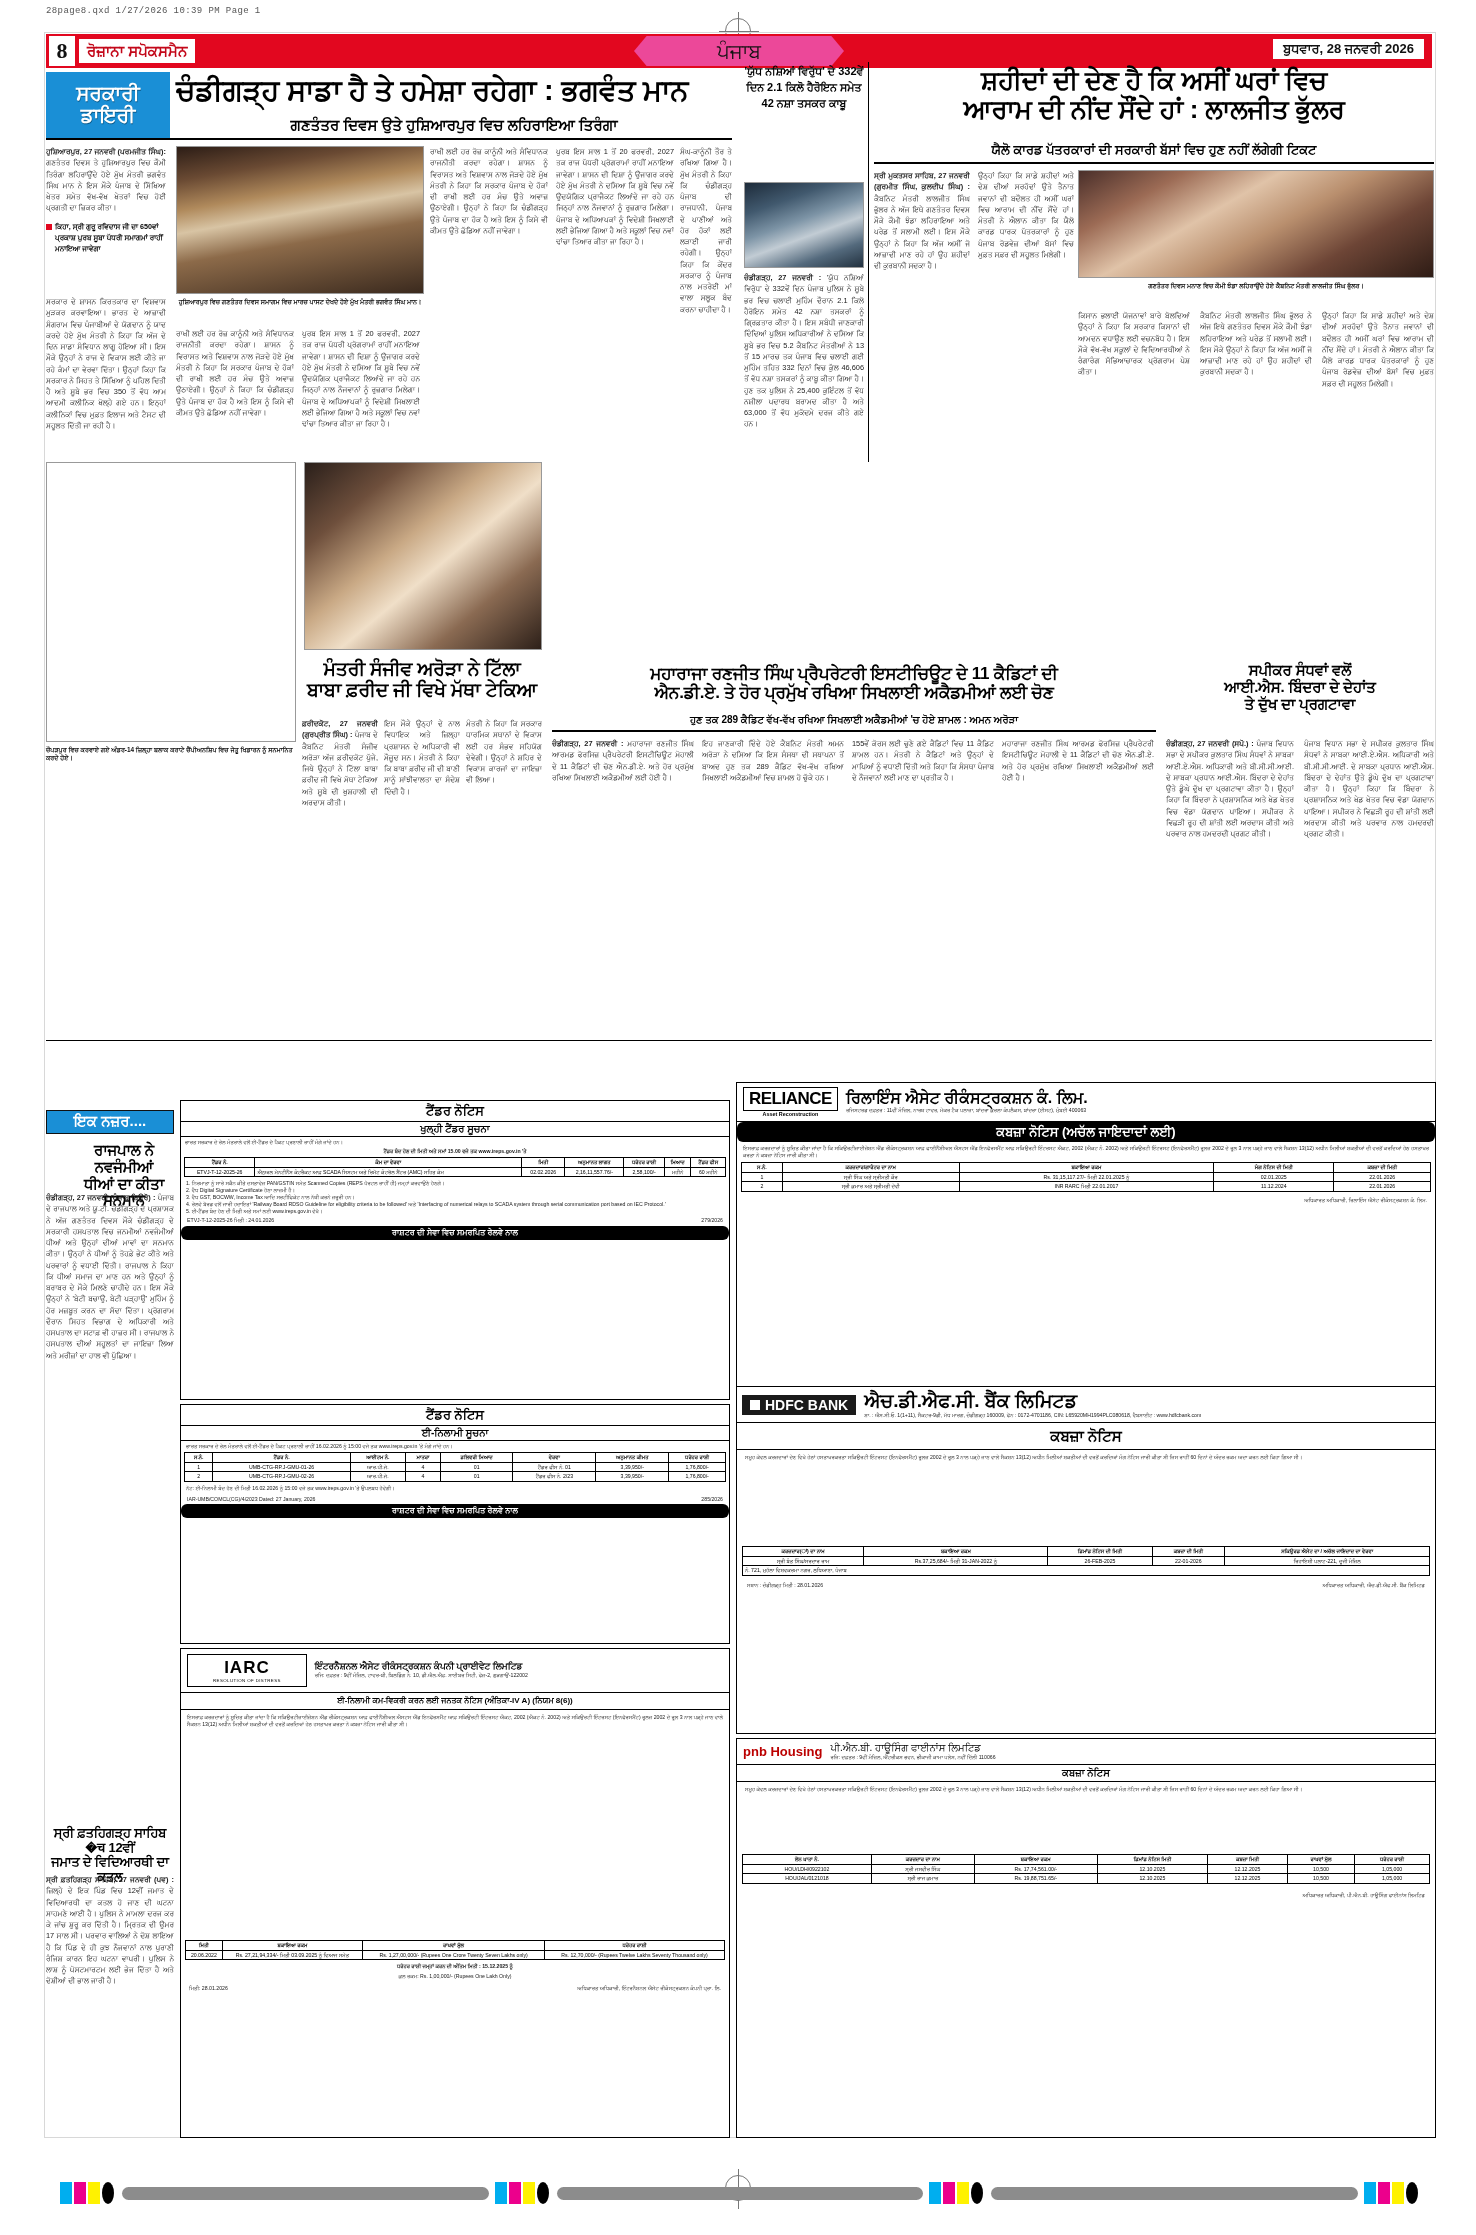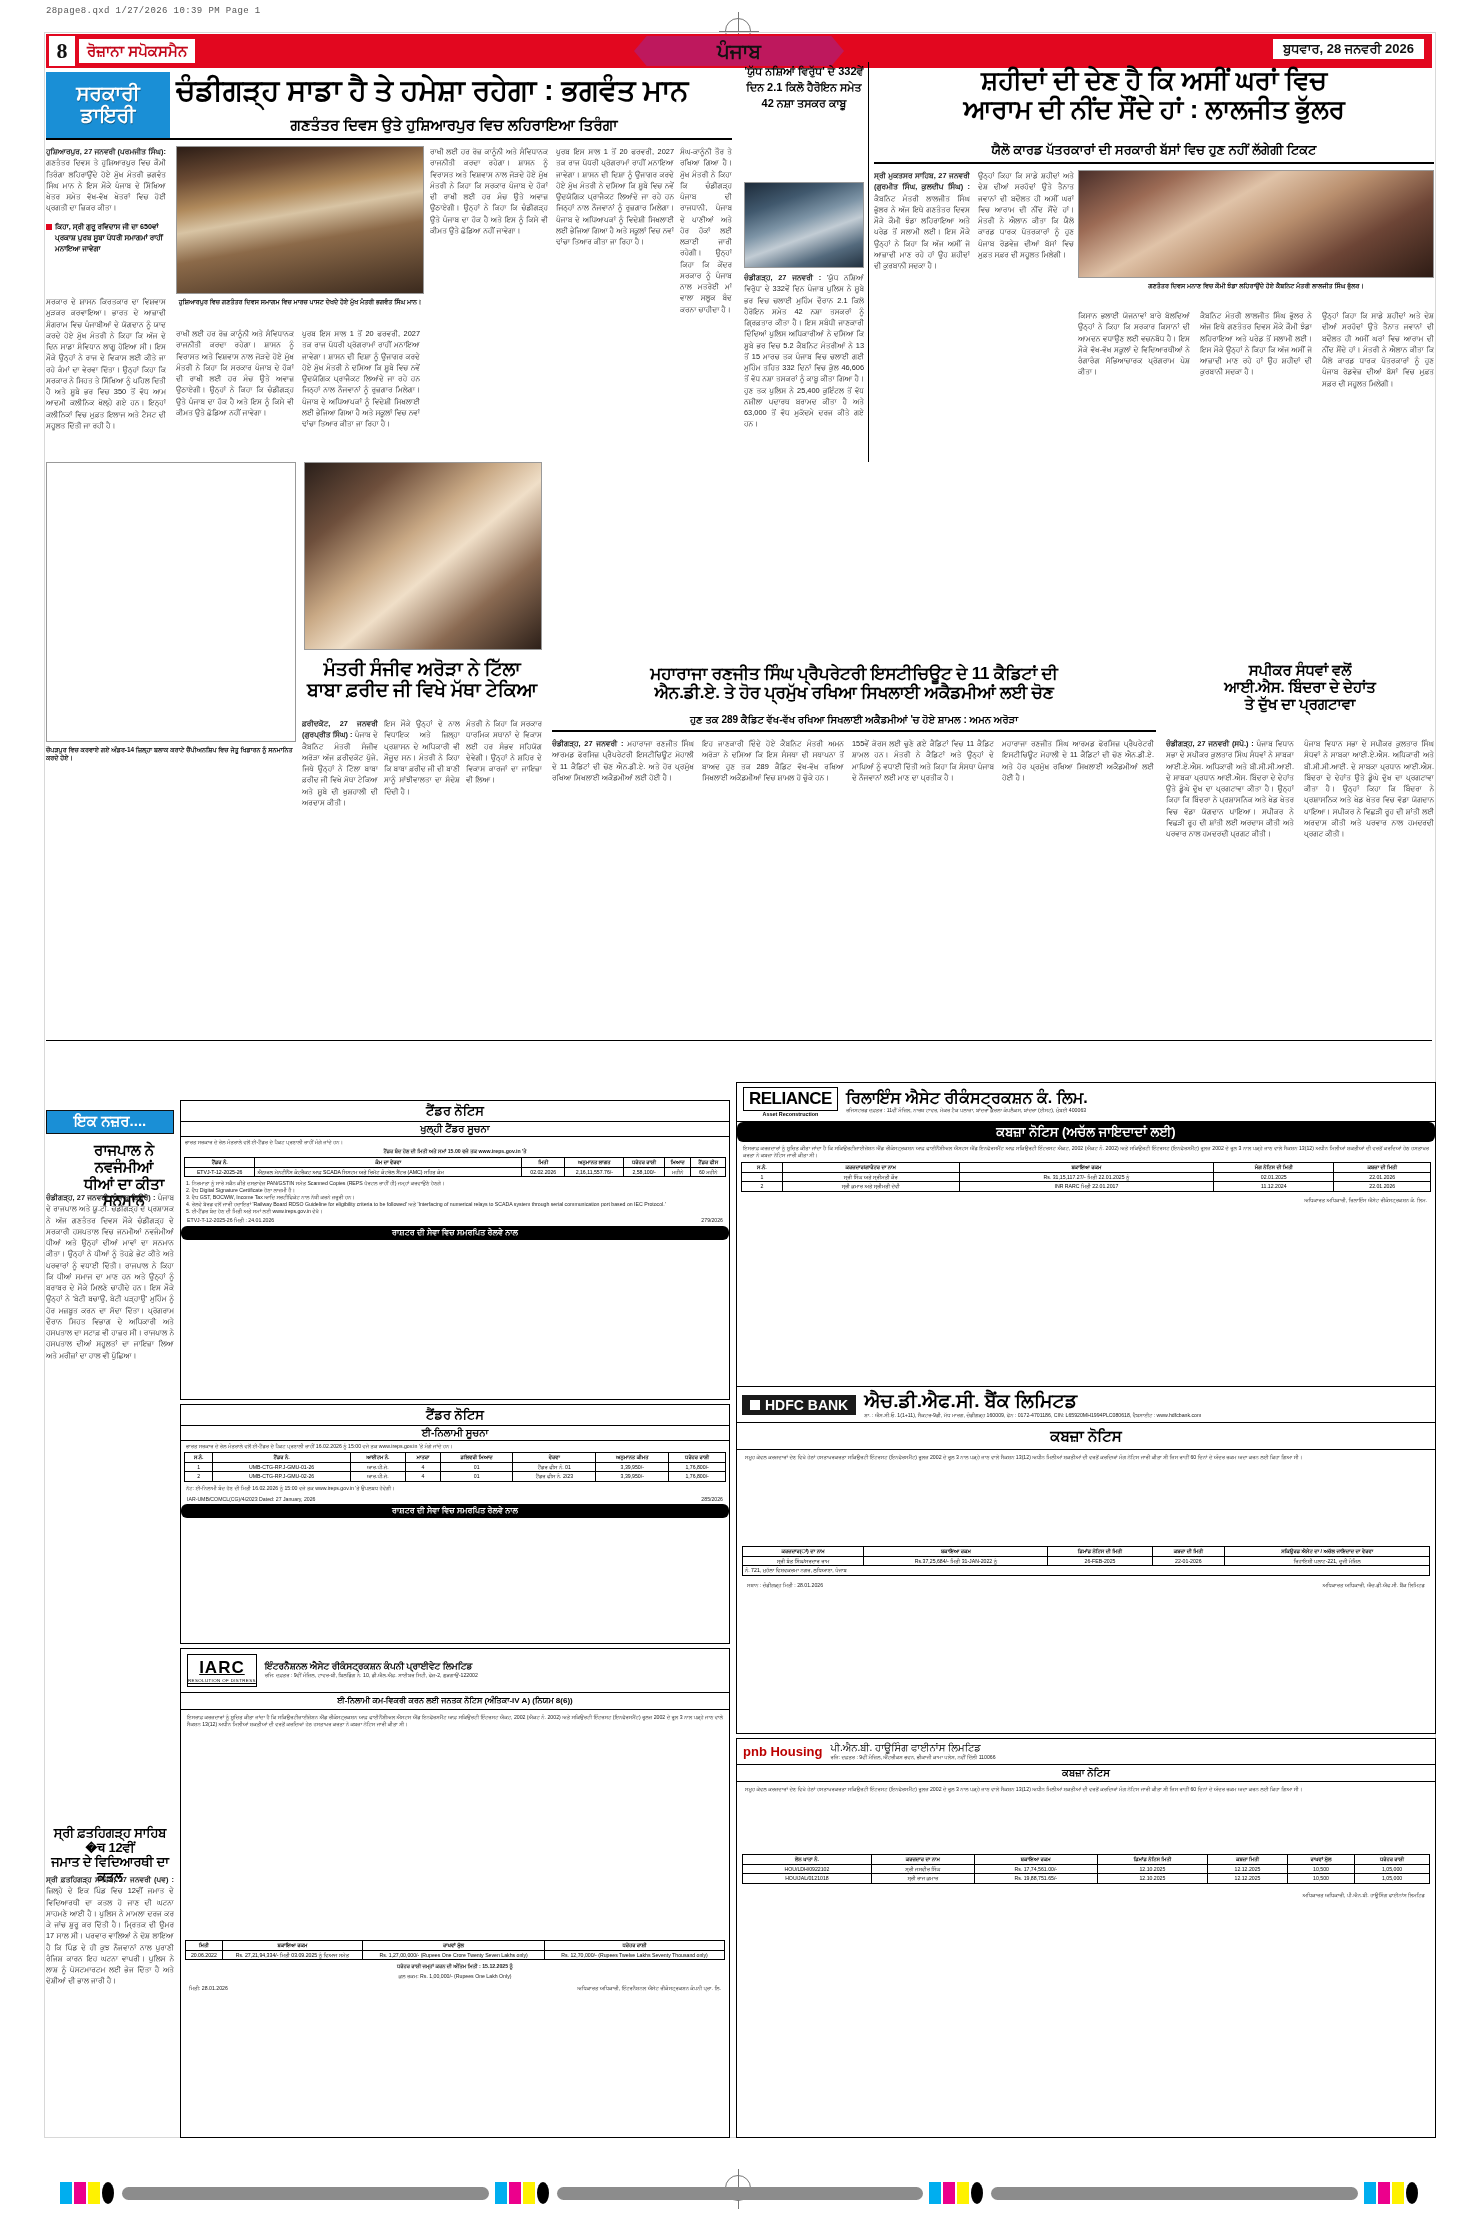--- a/index.html
+++ b/index.html
@@ -67,23 +67,23 @@
     font-size: 15px; font-weight: 700;
     color: #c3081a;
     height: 24px; line-height: 20px;
     white-space: nowrap;
   }
   .section-tab {
     position: absolute;
     left: 50%; transform: translateX(-50%);
     top: 2px;
     width: 210px; height: 30px;
-    background: #be185d;
+    background: #ec4899;
     display:flex; align-items:center; justify-content:center;
-    font-weight: 700; font-size: 20px; color:#111;
+    font-weight: 400; font-size: 20px; color:#111;
     clip-path: polygon(6% 0, 94% 0, 100% 50%, 94% 100%, 6% 100%, 0 50%);
   }
   .dateline {
     position: absolute;
     right: 8px; top: 5px;
     background:#fff;
     padding: 2px 10px;
     font-size: 13px; font-weight: 700; color:#111;
     white-space: nowrap;
   }
@@ -197,21 +197,21 @@
     display:inline-block;
     font-family:"Liberation Sans", sans-serif;
   }
   .logo-hdfc {
     background:#1a1a1a; color:#fff;
     font-weight:700; font-size:14px;
     padding:2px 8px; display:inline-flex; align-items:center; gap:5px;
   }
   .hdfc-sq { width:10px; height:10px; background:#fff; display:inline-block; }
   .logo-iarc {
-    border:1px solid #000; padding:3px 0; text-align:center;text-decoration:underline;
+    border:1px solid #000; padding:3px 25px; text-align:center;
   }
   .logo-pnb {
     color:#b00; font-weight:700; font-size:13px;
   }
 
   
   .colorbar-row {
     position:absolute;
     left: 60px; top: 2182px;
     width: 1360px; height: 22px;

